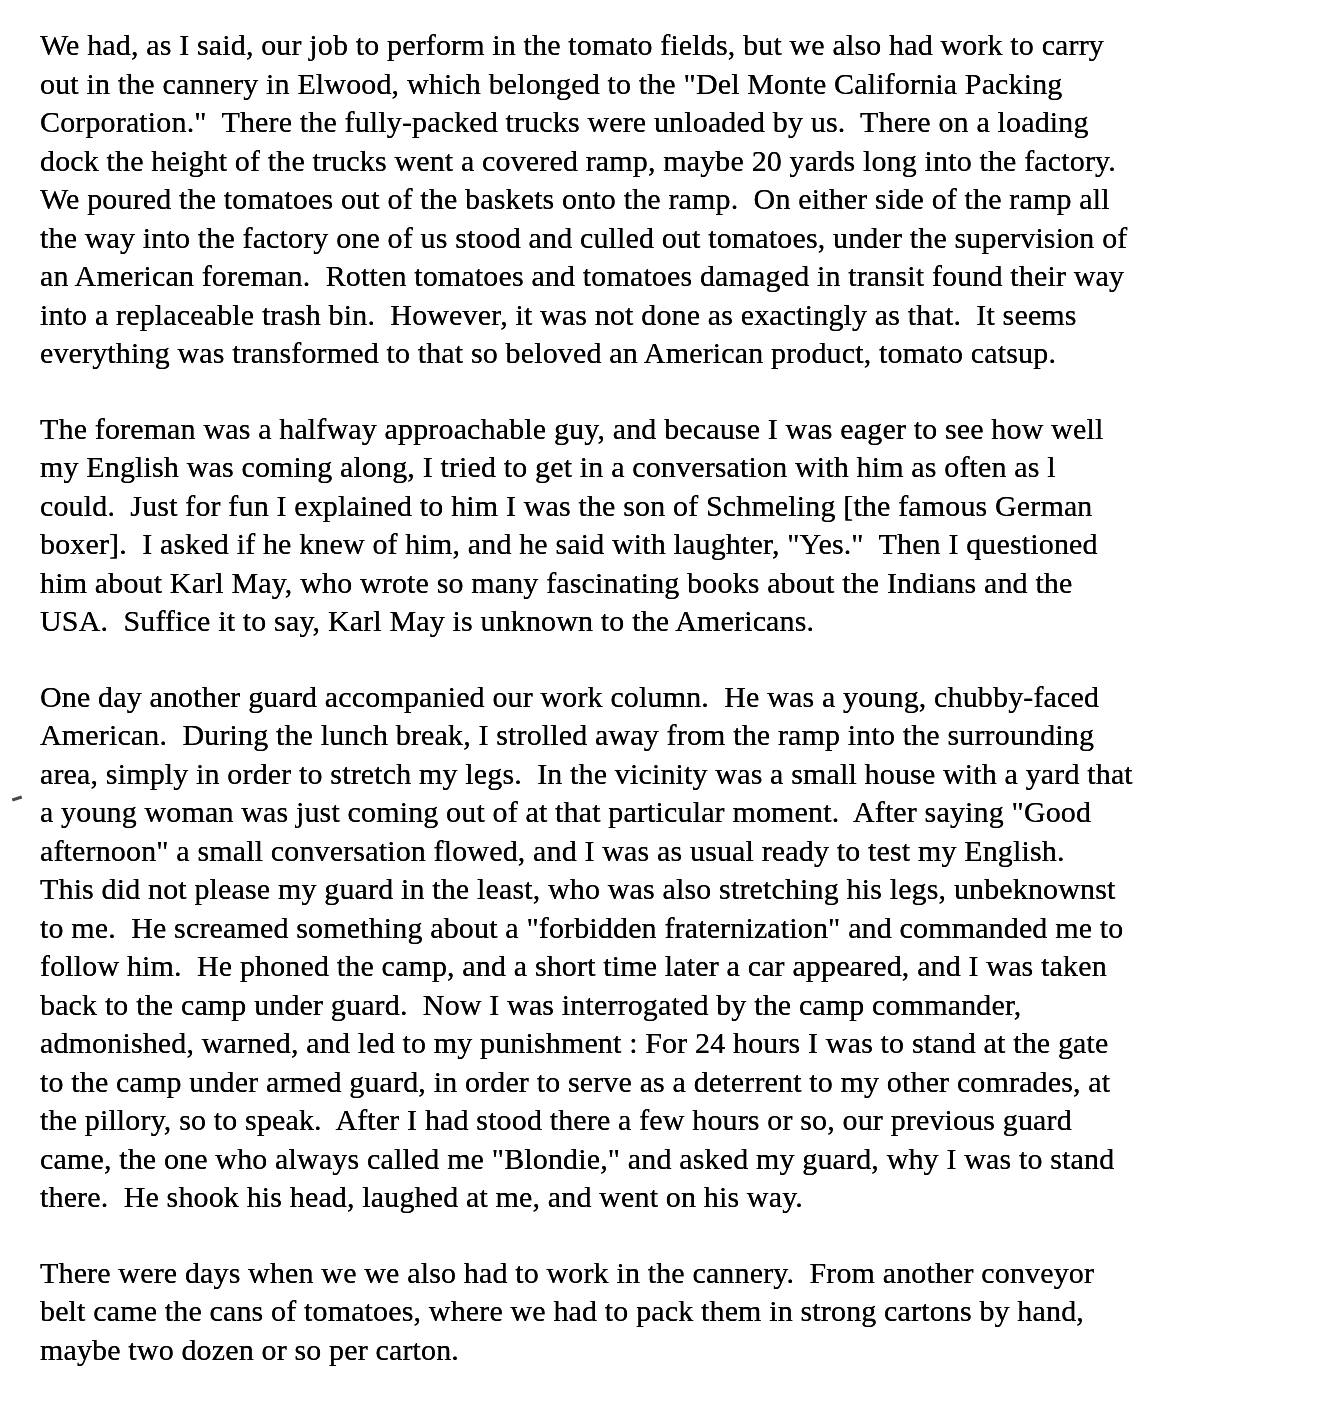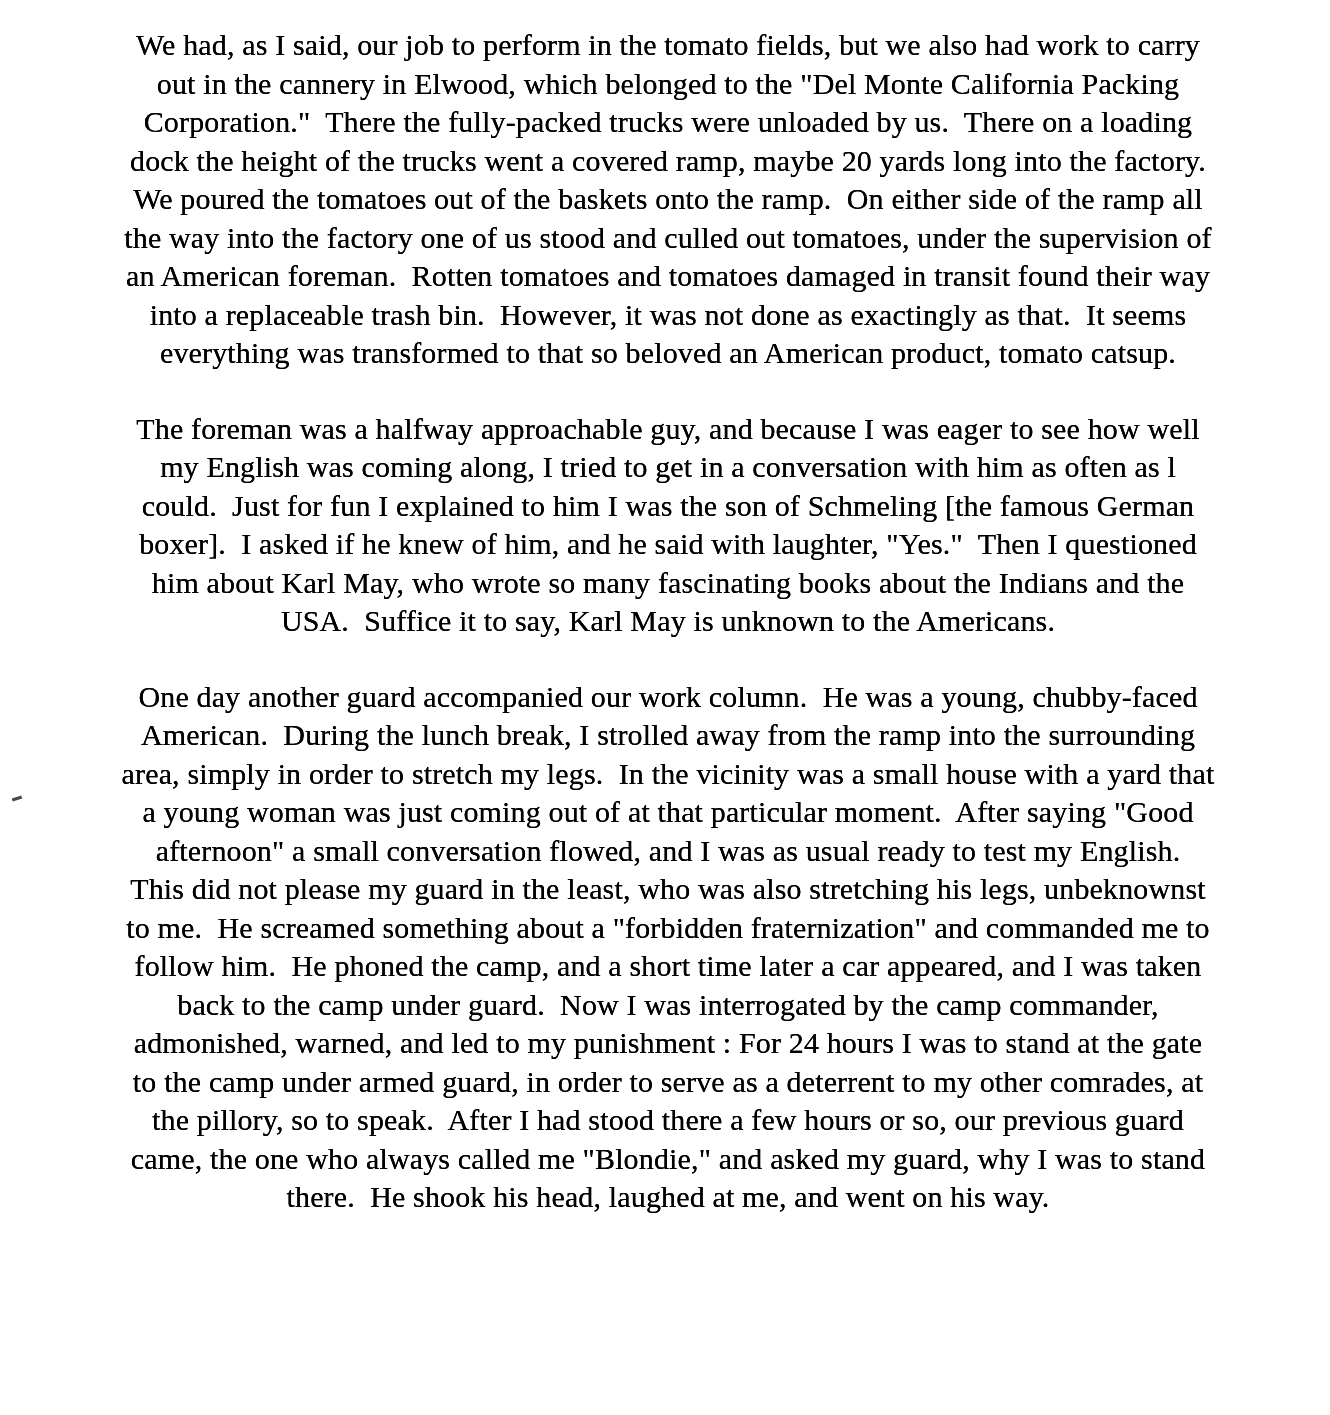--- a/index.html
+++ b/index.html
@@ -18,21 +18,20 @@
     color: #000000;
     font-family: "Liberation Serif", "DejaVu Serif", serif;
   }
   .para {
     margin: 0 0 37px 0;
     font-size: 30px;
     line-height: 38.5px;
     letter-spacing: 0.15px;
     white-space: pre-wrap;        
     text-shadow: 0 0 0.6px #000;  
-    text-align: center;
   }
   .artifact {
     position: absolute;
     left: 12px;
     top: 797px;
     width: 10px;
     height: 3px;
     background: #1a1a1a;
     transform: rotate(-18deg);
     opacity: 0.8;
@@ -65,13 +64,16 @@
 afternoon" a small conversation flowed, and I was as usual ready to test my English.
 This did not please my guard in the least, who was also stretching his legs, unbeknownst
 to me.  He screamed something about a "forbidden fraternization" and commanded me to
 follow him.  He phoned the camp, and a short time later a car appeared, and I was taken
 back to the camp under guard.  Now I was interrogated by the camp commander,
 admonished, warned, and led to my punishment : For 24 hours I was to stand at the gate
 to the camp under armed guard, in order to serve as a deterrent to my other comrades, at
 the pillory, so to speak.  After I had stood there a few hours or so, our previous guard
 came, the one who always called me "Blondie," and asked my guard, why I was to stand
 there.  He shook his head, laughed at me, and went on his way.</p>
+  <p class="para">There were days when we we also had to work in the cannery.  From another conveyor
+belt came the cans of tomatoes, where we had to pack them in strong cartons by hand,
+maybe two dozen or so per carton.</p>
 </div>
 
 </body></html>

